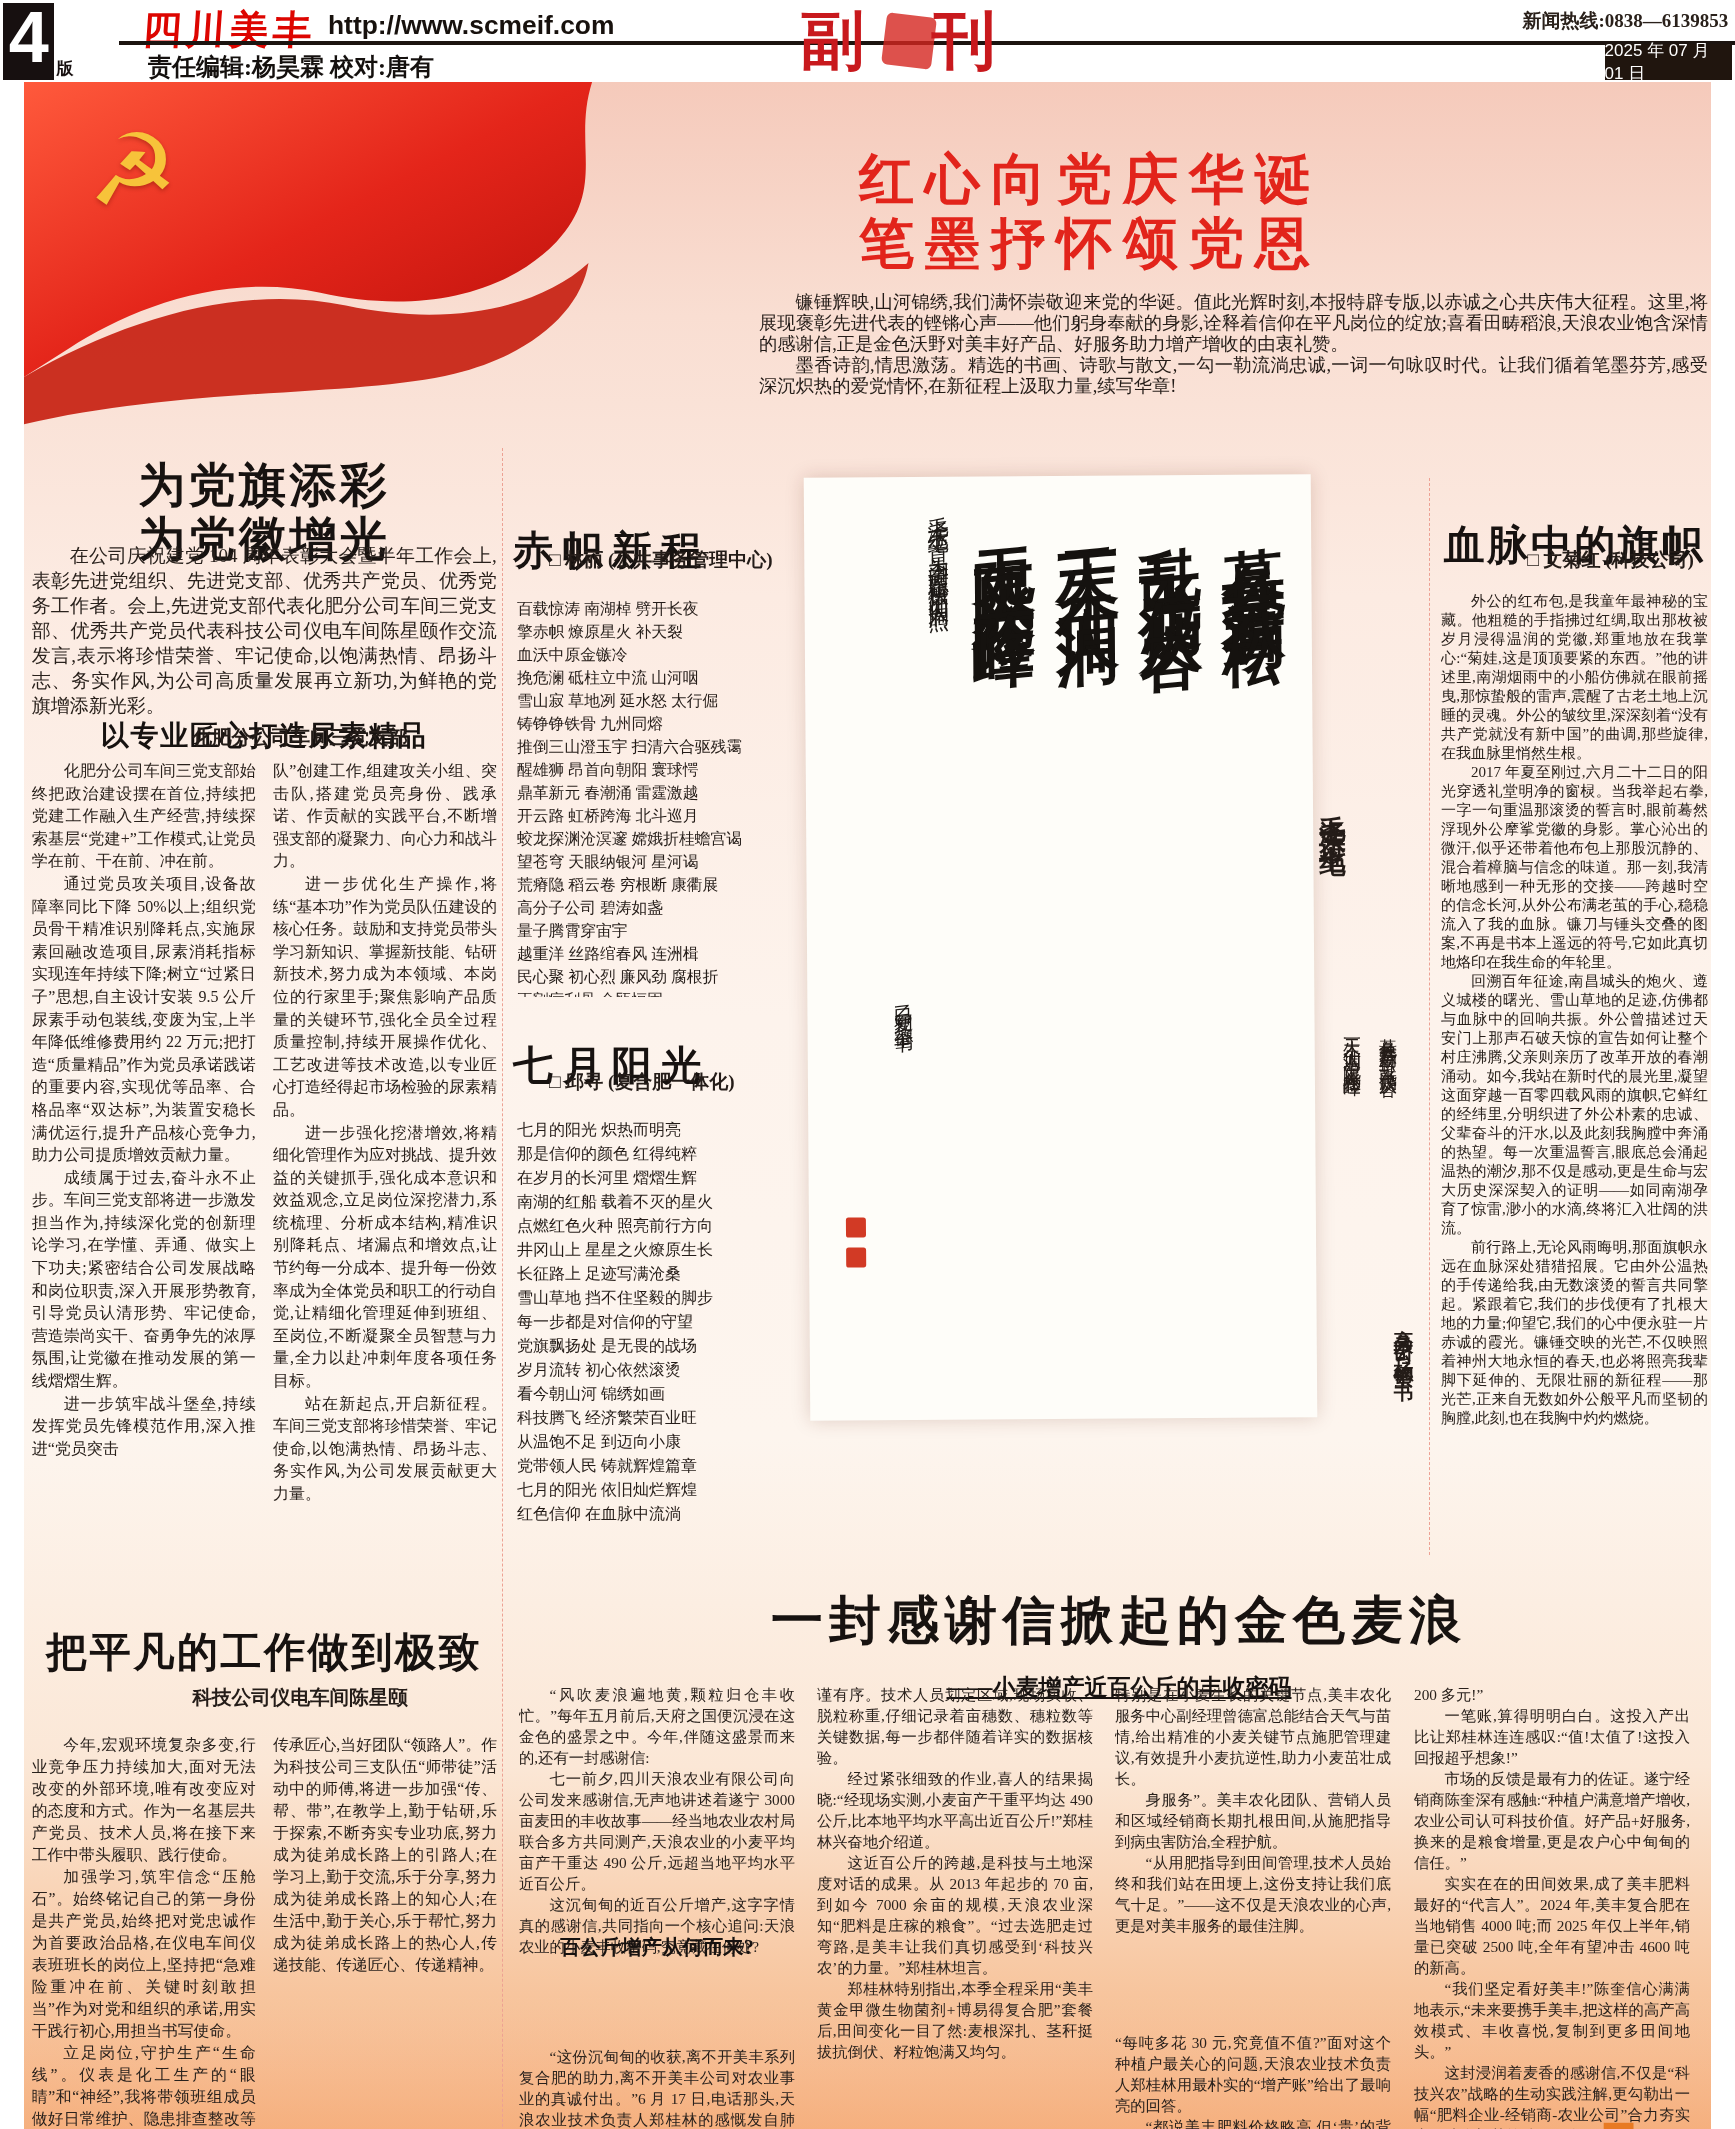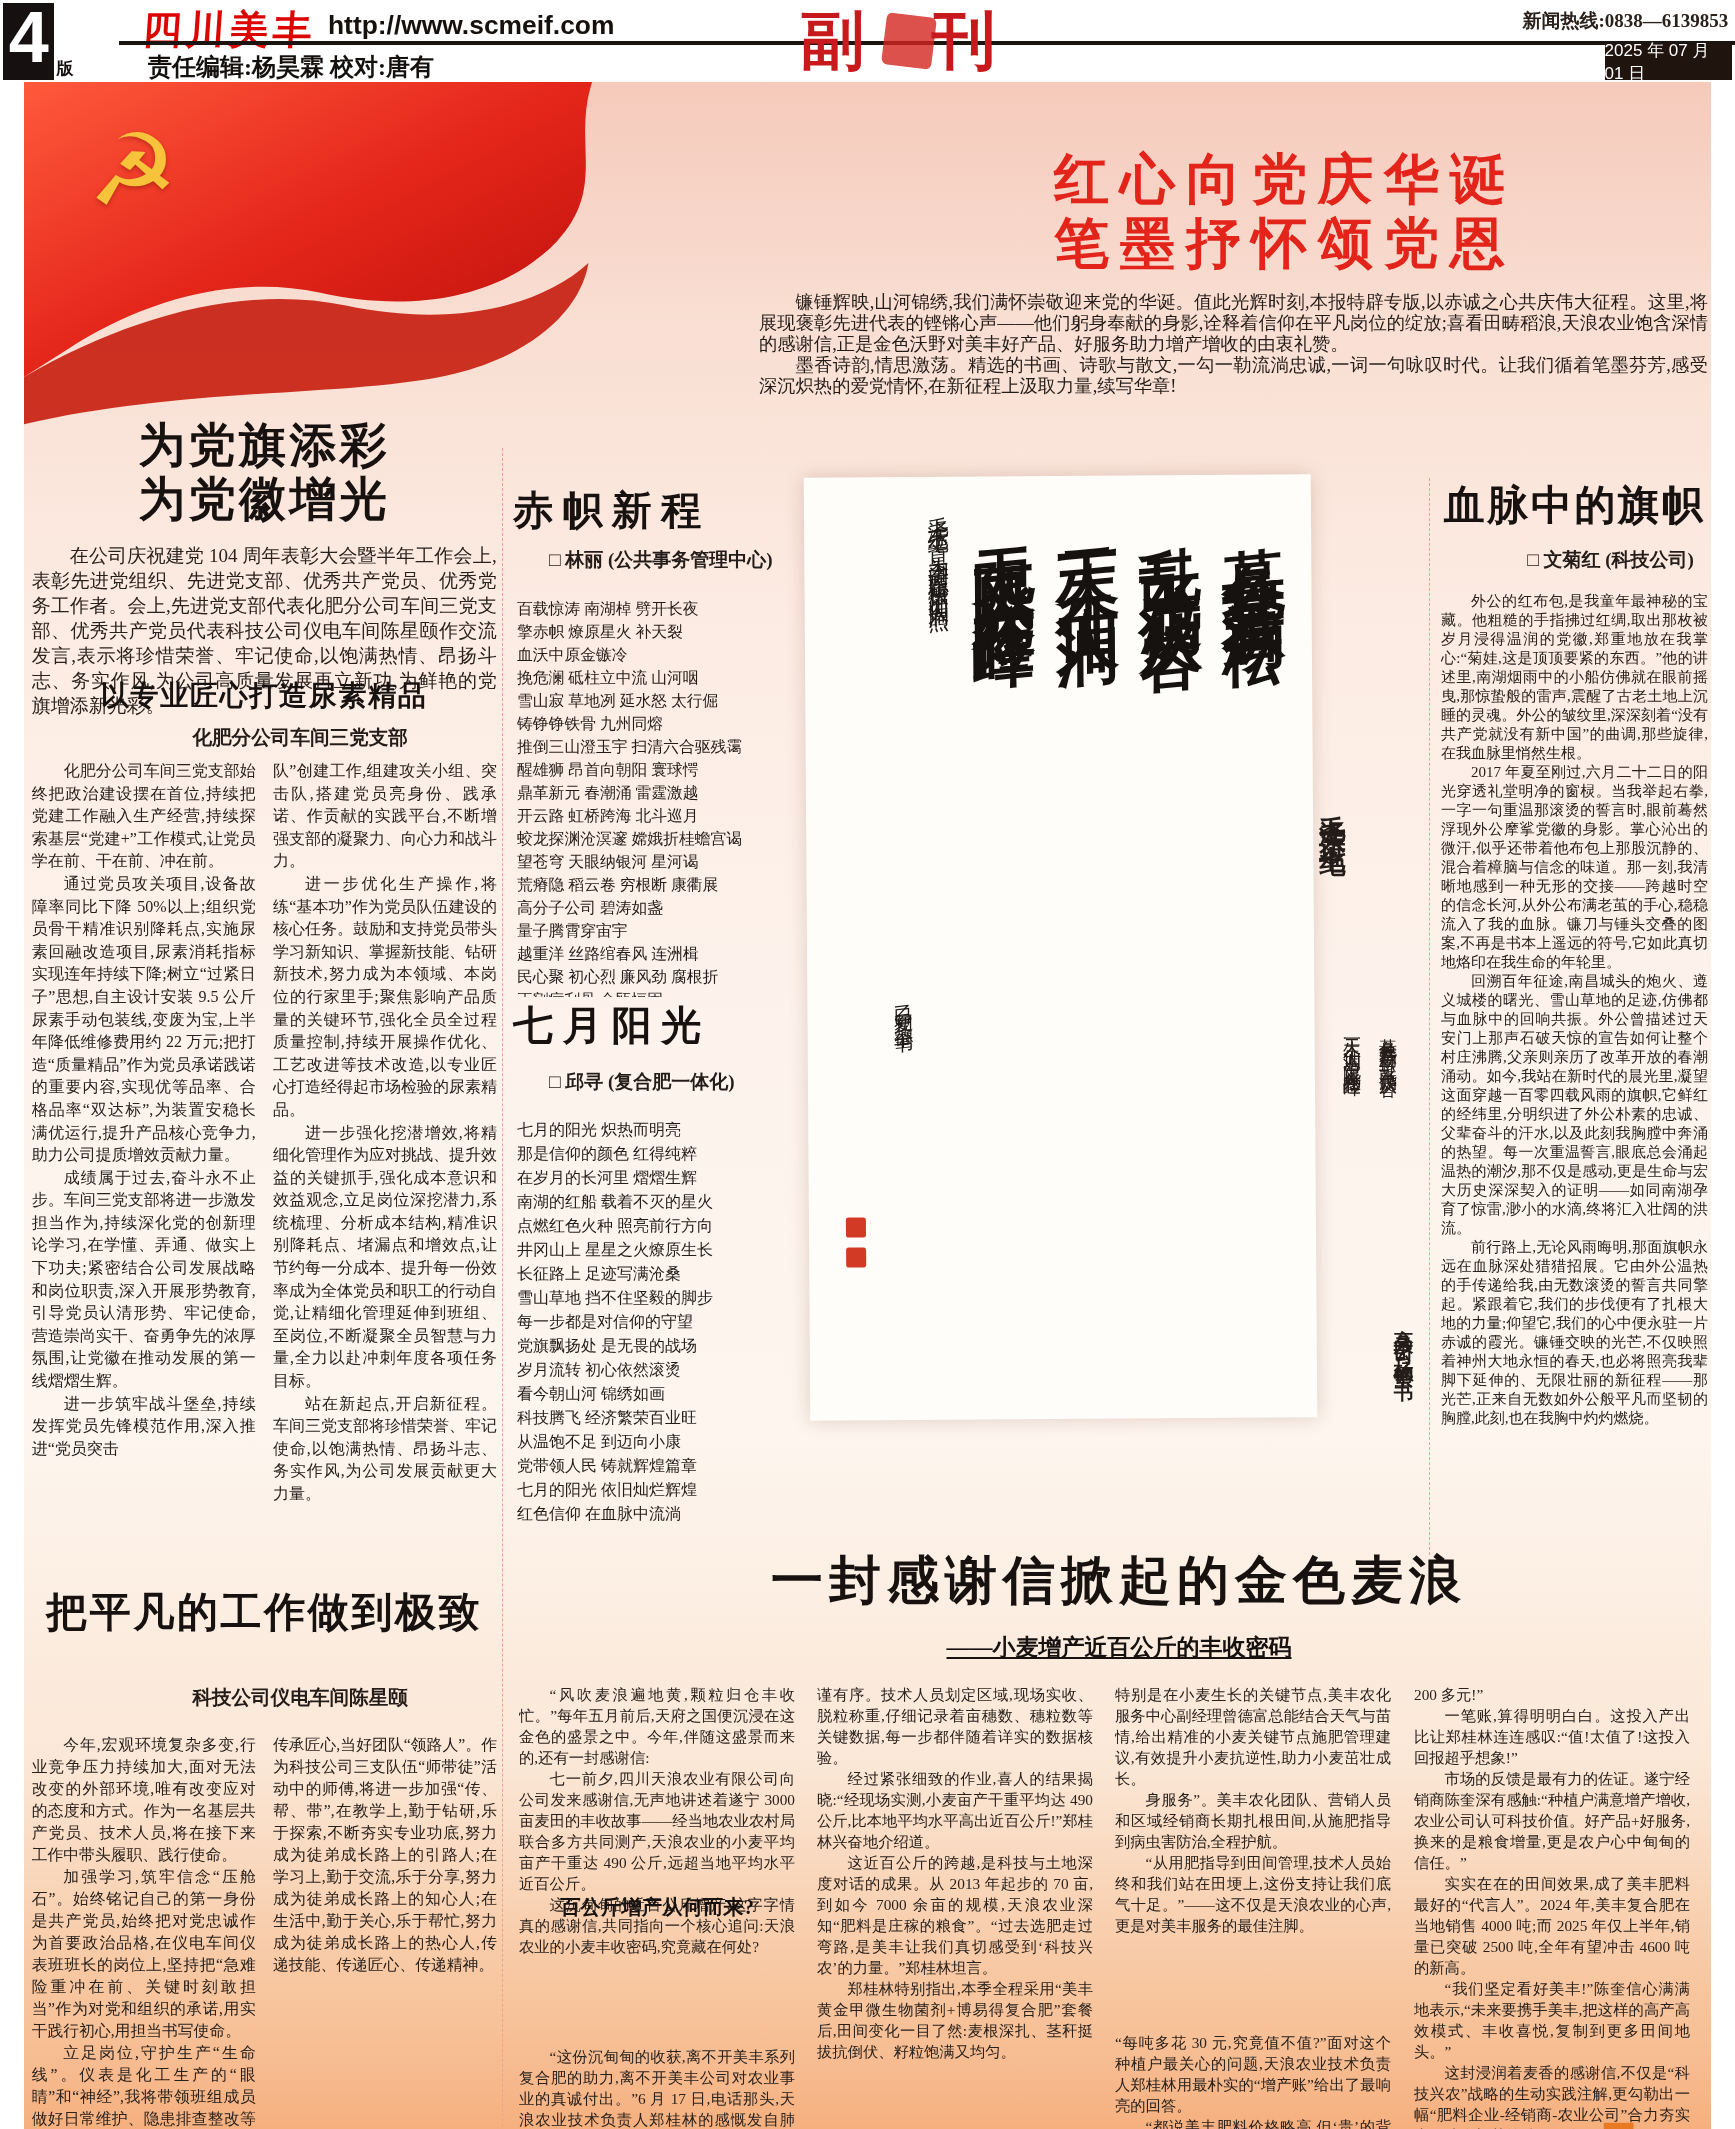--- a/index.html
+++ b/index.html
@@ -23,26 +23,26 @@
                  opacity:.8;border-radius:6px;transform:rotate(7deg);}
   .section .stxt{position:relative;font-size:64px;font-weight:bold;color:#c8191d;letter-spacing:25.6px;line-height:81px;}
   .datebox{position:absolute;right:3.4px;top:44px;width:127px;height:36px;background:#20150e;color:#fff;
            font-size:17px;display:flex;align-items:center;justify-content:center;font-family:"Liberation Sans",sans-serif;}
   
   .poster{position:absolute;left:24px;top:82px;width:1687px;height:2339px;overflow:hidden;
     background:linear-gradient(180deg,#f5cabb 0%,#f9ded2 10%,#fcebe2 22%,#fdf3ec 40%,#fdf5ee 58%,#fbe7d6 72%,#f7c49c 82%,#f29050 92%,#ea7026 100%);}
   .flagsvg{position:absolute;left:-1.7px;top:-1.7px;z-index:1;}
   .emblem{position:absolute;left:64px;top:30px;font-size:100px;color:#f7c33a;z-index:2;
           font-family:"DejaVu Sans",sans-serif;text-shadow:0 1.7px 4.3px rgba(120,20,0,.45);}
-  .btitle{position:absolute;left:835px;top:66px;width:852px;text-align:center;z-index:3;
+  .btitle{position:absolute;left:835px;top:66px;width:852px;text-align:left;z-index:3;
           font-size:55px;line-height:64px;font-weight:bold;color:#e2241b;letter-spacing:11px;}
   .bintro{position:absolute;left:735px;top:210px;width:949px;z-index:3;font-size:18.3px;line-height:21px;
           text-align:justify;color:#241c18;}
   .bintro p{margin:0;text-indent:2em;}
-  .atitle{position:absolute;font-weight:bold;color:#171210;z-index:3;}
+  .atitle{position:absolute;font-weight:bold;color:#171210;z-index:3;margin-top:40px;}
   .byline{position:absolute;font-weight:bold;color:#241c18;z-index:3;margin-left:36px;}
   .bodytxt{position:absolute;text-align:justify;overflow:hidden;z-index:3;color:#29211c;}
   .bodytxt p{margin:0;text-indent:2em;}
   .cont p:first-child{text-indent:0;}
   .poem{position:absolute;z-index:3;color:#241c18;}
   .poem p{margin:4px;text-indent:0;}
   .dash{position:absolute;width:0;border-left:1.7px dashed #eda193;z-index:2;}
   
   .la-title{left:7.7px;top:336px;width:465px;font-size:47px;line-height:54px;text-align:center;letter-spacing:3.4px;}
   .la-intro{left:7.7px;top:461px;width:465px;height:213px;font-size:19px;line-height:25px;}

